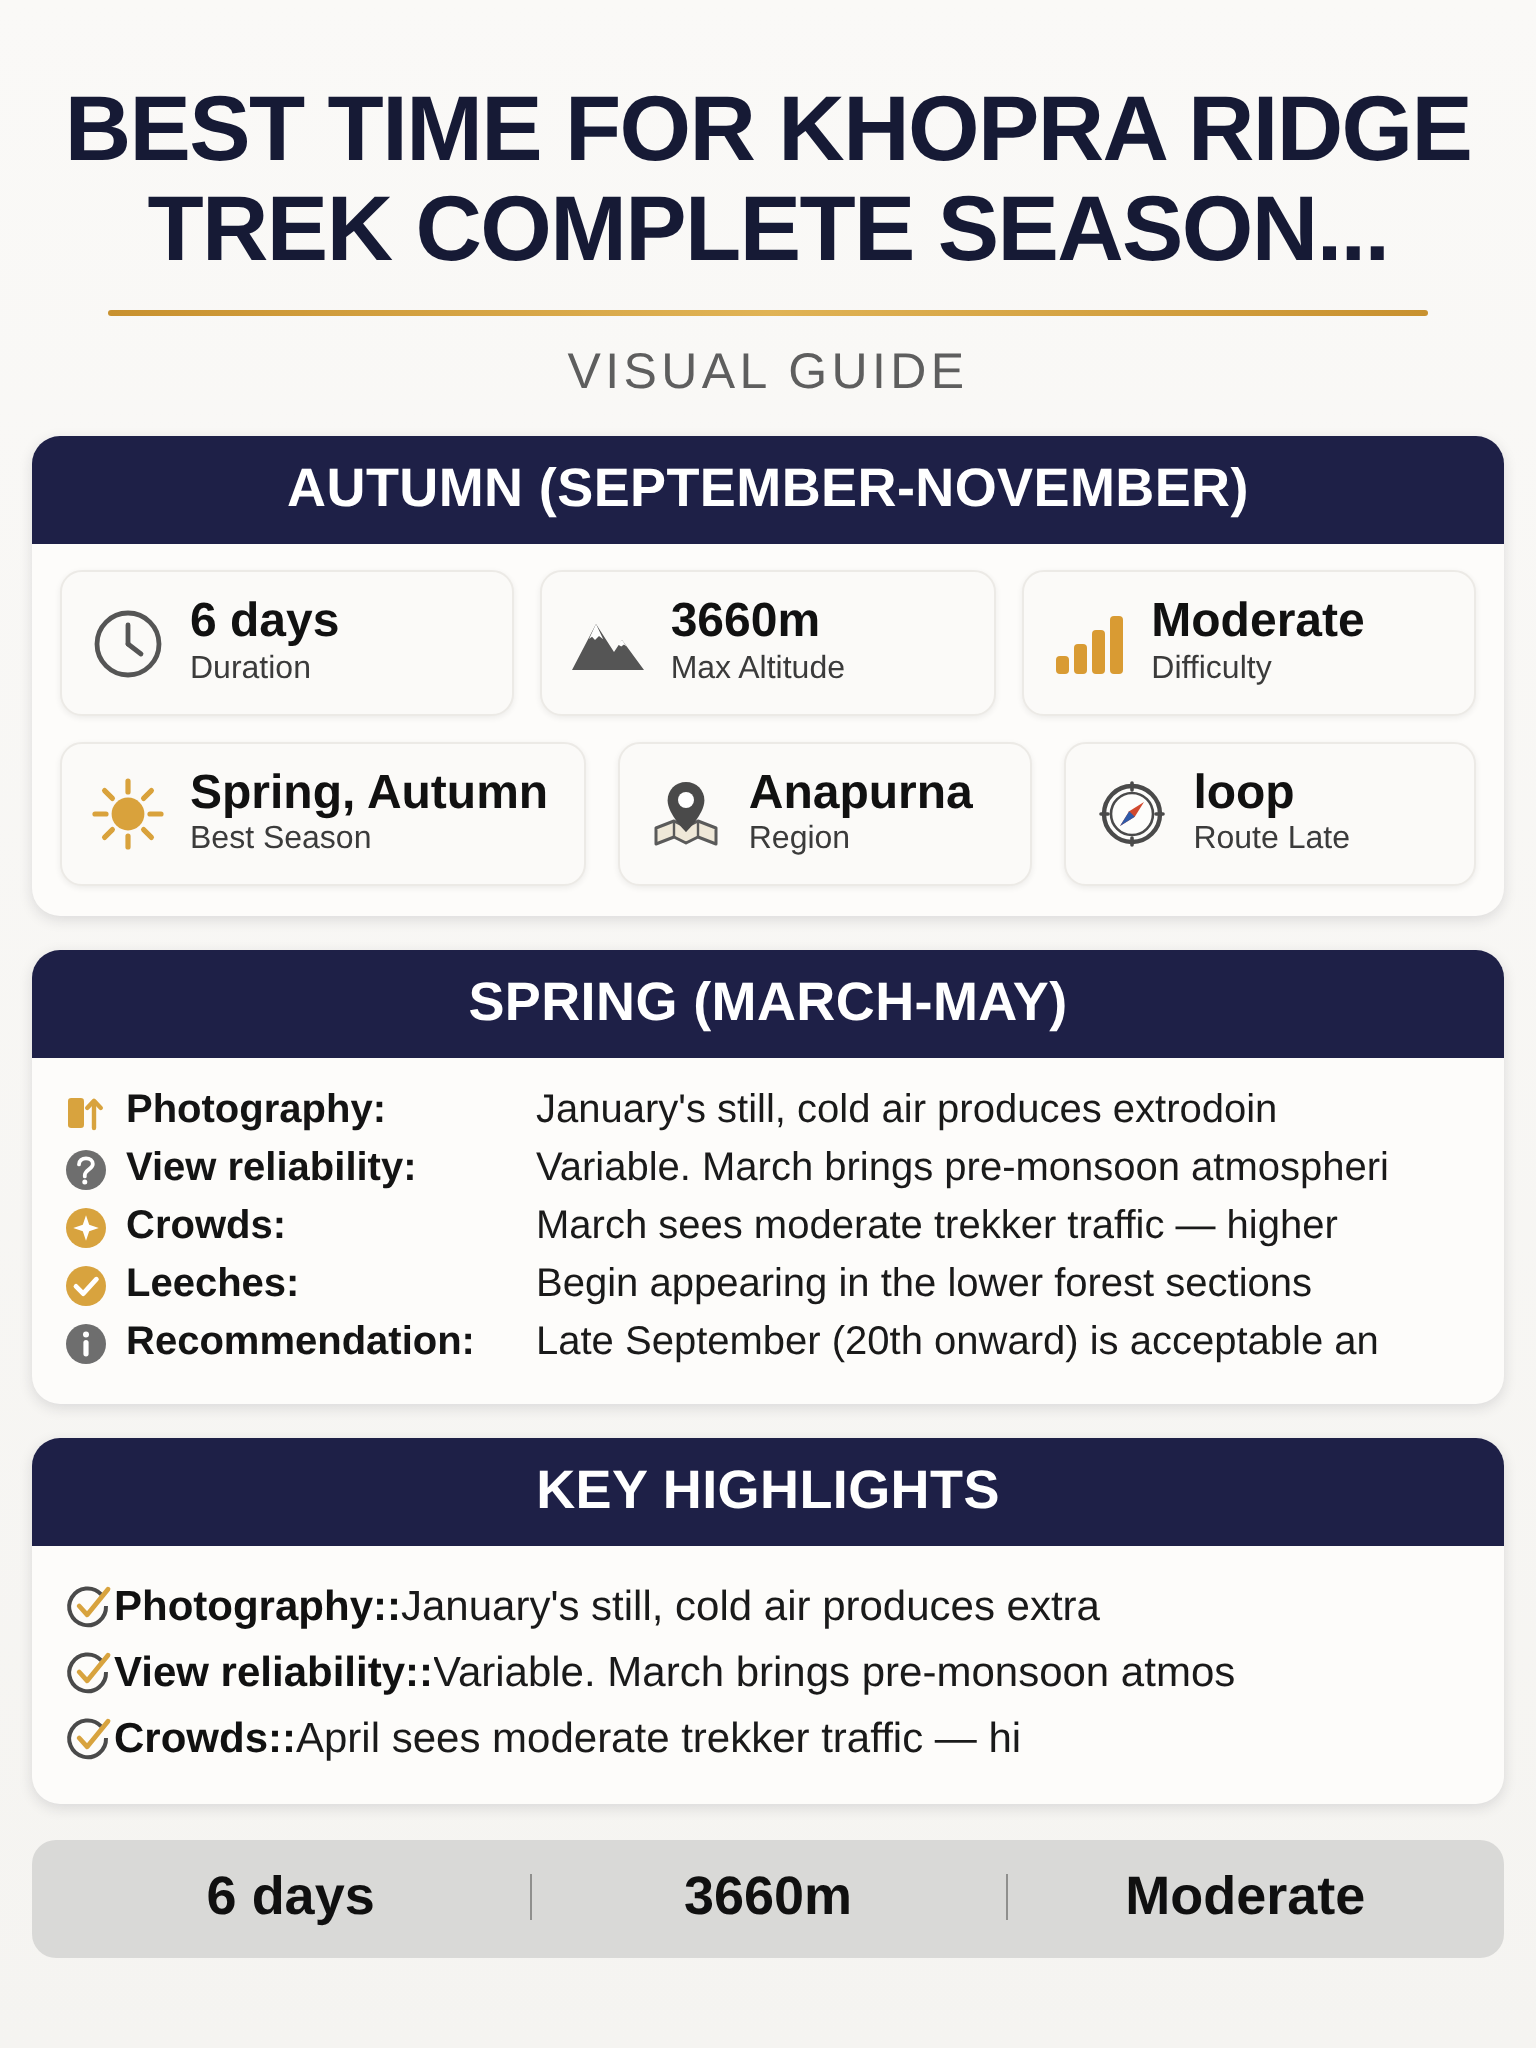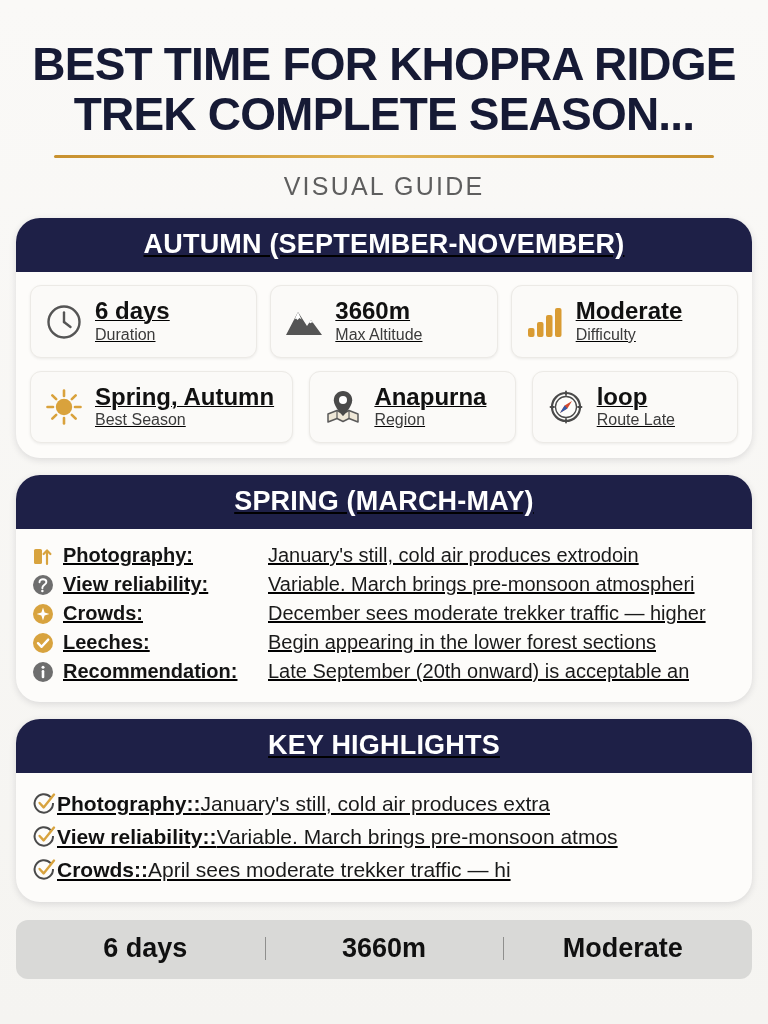--- a/index.html
+++ b/index.html
@@ -50,24 +50,23 @@
     letter-spacing: 2.2px;
     color: #5e5e5e;
     font-weight: 400;
     text-transform: uppercase;
   }
 
   
   .card {
     margin-top: 17px;
     background: #fdfcfa;
-    border-radius: 24px;
+    border-radius: 14px;
     box-shadow: 0 2px 7px rgba(30,30,50,0.13);
     overflow: hidden;
-    text-decoration: underline;
   }
 
   .card-head {
     background: #1e2047;
     color: #ffffff;
     text-align: center;
     font-size: 27px;
     font-weight: 700;
     letter-spacing: 0.2px;
     padding: 11px 10px 12px;
@@ -368,21 +367,21 @@
       </div>
 
       <div class="detail-row">
         <span class="detail-badge">
           <svg width="22" height="22" viewBox="0 0 22 22">
             <circle cx="11" cy="11" r="10" fill="#d8a33e"></circle>
             <path d="M11 4.6 L12.6 9.4 L17.4 11 L12.6 12.6 L11 17.4 L9.4 12.6 L4.6 11 L9.4 9.4 Z" fill="#ffffff"></path>
           </svg>
         </span>
         <span class="detail-label">Crowds:</span>
-        <span class="detail-value">December sees moderate trekker traffic — higher</span>
+        <span class="detail-value">March sees moderate trekker traffic — higher</span>
       </div>
 
       <div class="detail-row">
         <span class="detail-badge">
           <svg width="22" height="22" viewBox="0 0 22 22">
             <circle cx="11" cy="11" r="10" fill="#d8a33e"></circle>
             <path d="M6 11.2 L9.6 14.8 L16.2 7.6" fill="none" stroke="#ffffff" stroke-width="2.4" stroke-linecap="round" stroke-linejoin="round"></path>
           </svg>
         </span>
         <span class="detail-label">Leeches:</span>

